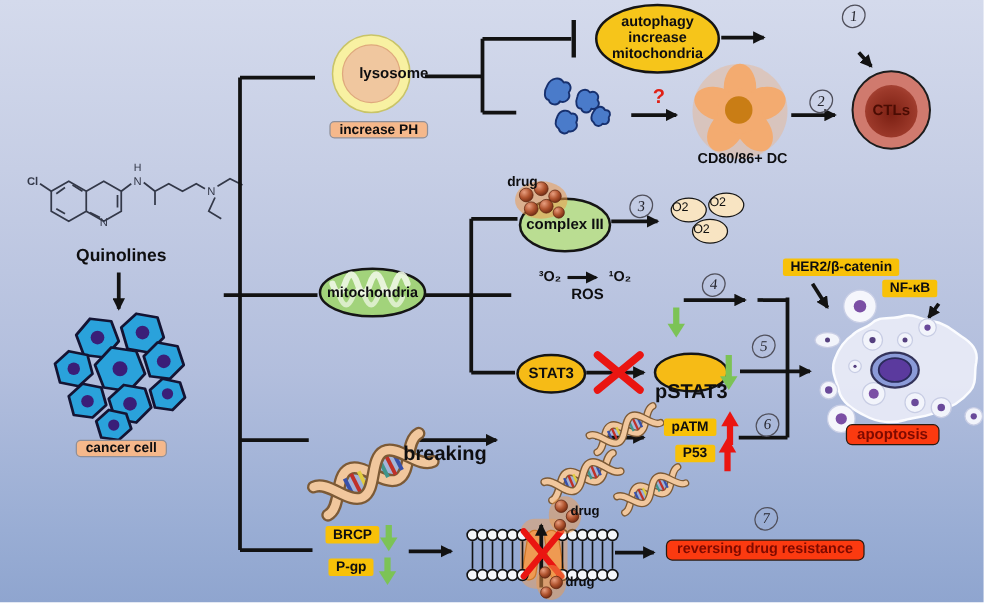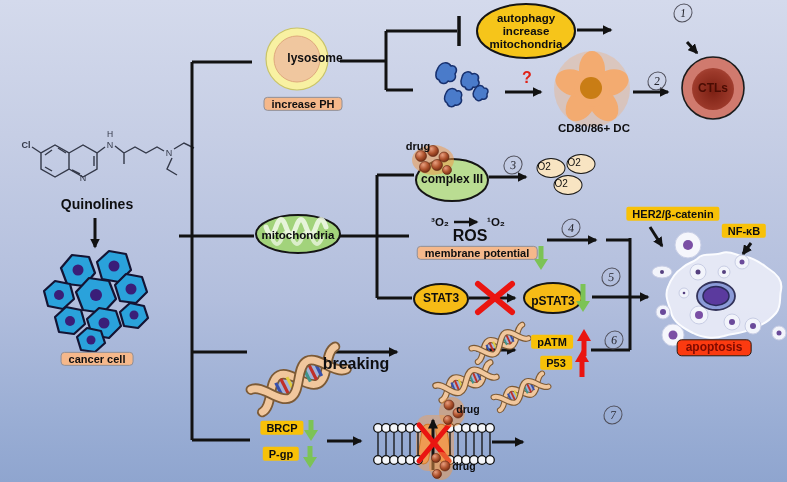--- a/index.html
+++ b/index.html
@@ -328,36 +328,36 @@
 <div class="t" style="left:713px;top:89px;font-size:12px;color:#4a0c03">CTLs</div>
 
 <div class="t" style="left:298px;top:235px;font-size:11.5px">mitochondria</div>
 <div class="t" style="left:452px;top:180px;font-size:12px">complex III</div>
 <div class="t" style="left:418px;top:146px;font-size:11px">drug</div>
 <div class="bub" style="left:551px;top:168px">O2</div>
 <div class="bub" style="left:581px;top:164px">O2</div>
 <div class="bub" style="left:568px;top:185px">O2</div>
 <div class="t" style="left:440px;top:222px;font-size:11.5px">³O₂</div>
 <div class="t" style="left:496px;top:222px;font-size:11.5px">¹O₂</div>
-<div class="t" style="left:470px;top:236px;font-size:16px">ROS</div>
-<div class="t obox" style="left:477px;top:253px">membrane potential</div>
+<div class="t" style="left:470px;top:236px;font-size:12px">ROS</div>
 <div class="t" style="left:441px;top:299px;font-size:12px">STAT3</div>
-<div class="t" style="left:553px;top:302px;font-size:12px">pSTAT3</div>
+<div class="t" style="left:553px;top:314px;font-size:16px">pSTAT3</div>
 
 <div class="t" style="left:356px;top:364px;font-size:16px">breaking</div>
 <div class="t ybox" style="left:552px;top:342px">pATM</div>
 <div class="t ybox" style="left:556px;top:363px">P53</div>
 
 <div class="t ybox" style="left:282px;top:428px">BRCP</div>
 <div class="t ybox" style="left:281px;top:454px">P-gp</div>
 <div class="t" style="left:468px;top:410px;font-size:10.5px">drug</div>
 <div class="t" style="left:464px;top:467px;font-size:10.5px">drug</div>
+<div class="t rbox" style="left:612px;top:440px;font-size:11.5px">reversing drug resistance</div>
 
 <div class="t ybox" style="left:673px;top:214px">HER2/β-catenin</div>
-<div class="t ybox" style="left:744px;top:231px">NF-κB</div>
+<div class="t ybox" style="left:728px;top:231px">NF-κB</div>
 <div class="t rbox" style="left:714px;top:348px;font-size:12px">apoptosis</div>
 
 <div class="num" style="left:683px;top:13px">1</div>
 <div class="num" style="left:657px;top:81px">2</div>
 <div class="num" style="left:513px;top:165px">3</div>
 <div class="num" style="left:571px;top:228px">4</div>
 <div class="num" style="left:611px;top:277px">5</div>
 <div class="num" style="left:614px;top:340px">6</div>
 <div class="num" style="left:613px;top:415px">7</div>
 

